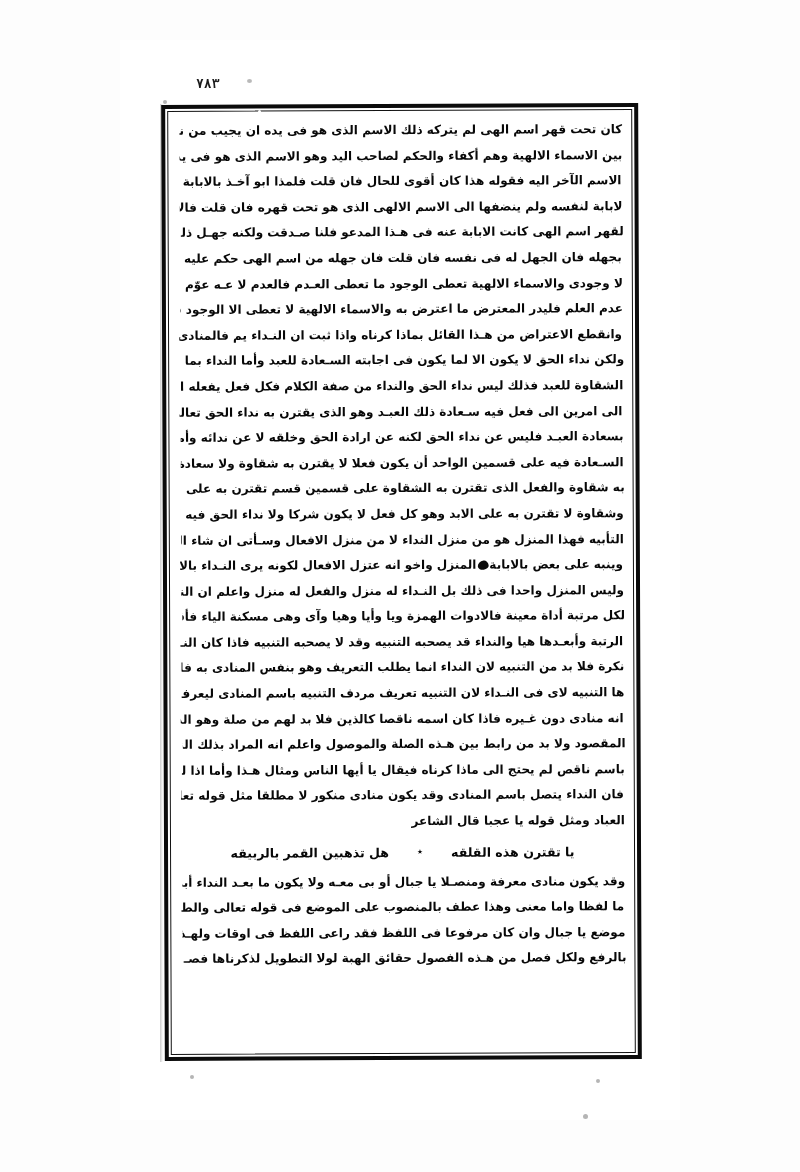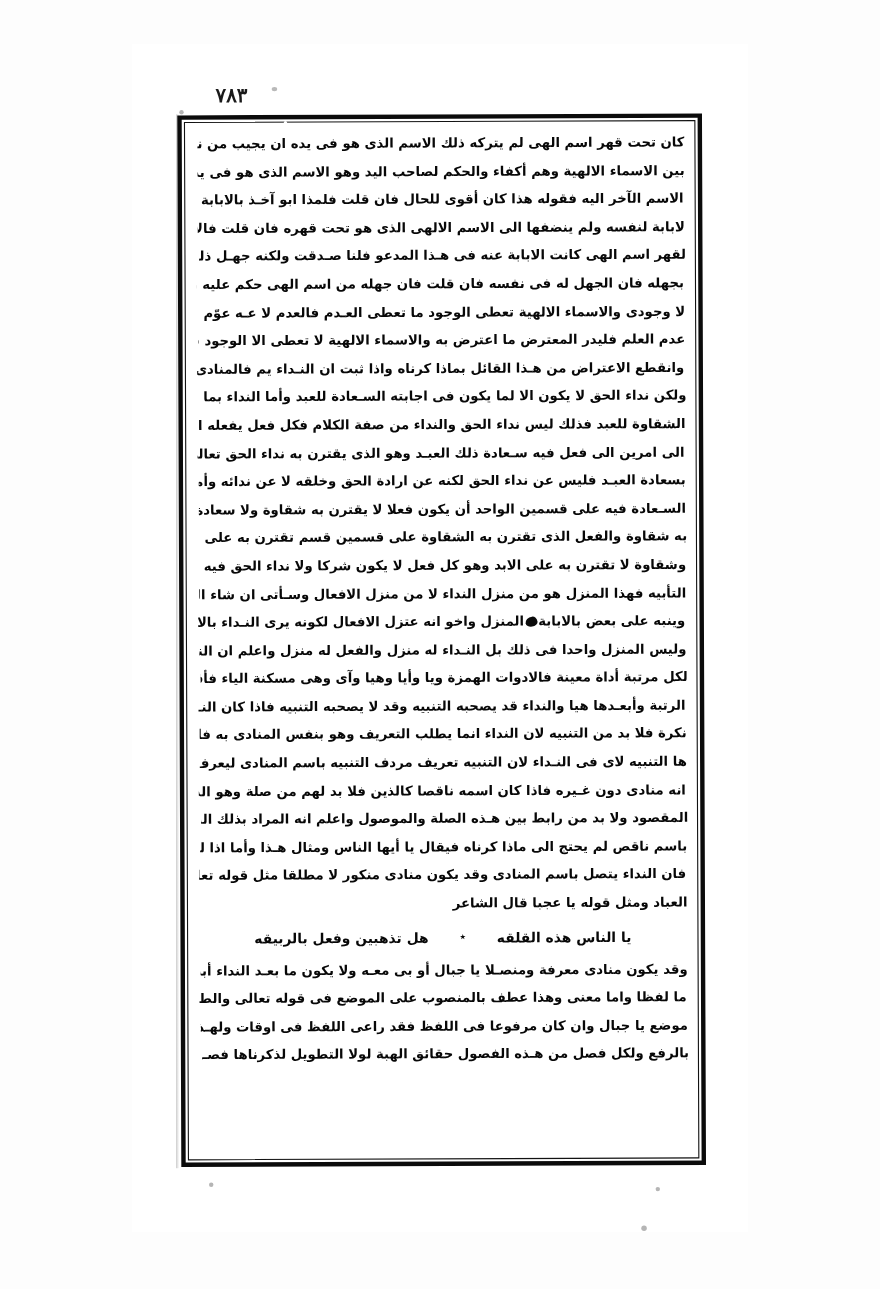--- a/index.html
+++ b/index.html
@@ -27,22 +27,22 @@
     left: 120px; top: 40px;
     width: 560px; height: 1080px;
     background: #ffffff;
   }
 
   
   .folio {
     position: absolute;
     left: 196px;
     top: 76px;
-    font-family: Liberation Serif, serif;
-    font-size: 18px;
+    font-family: Liberation Mono, monospace;
+    font-size: 13px;
     font-weight: 700;
     color: #1a1a1a;
     letter-spacing: 1px;
     direction: rtl;
   }
   .folio-speck {
     position: absolute;
     left: 247px; top: 79px;
     width: 5px; height: 4px;
     background: #b9b9b9;
@@ -204,23 +204,23 @@
       <div class="line">الرتبة وأبعـدها هيا  والنداء قد يصحبه التنبيه وقد لا يصحبه التنبيه فاذا كان النـداء بأى فهو</div>
       <div class="line">نكرة فلا بد من التنبيه لان النداء انما يطلب التعريف وهو بنفس المنادى به فلا بد أن يصحب</div>
       <div class="line">ها التنبيه لاى فى النـداء لان التنبيه تعريف مردف التنبيه باسم المنادى ليعرف المنادى</div>
       <div class="line">انه منادى دون غـيره  فاذا كان اسمه ناقصا كالذين فلا بد لهم من صلة وهو الذى يصفه به ليتنبه</div>
       <div class="line">المقصود ولا بد من رابط بين هـذه الصلة والموصول واعلم انه المراد بذلك النـداء وان لم يردف</div>
       <div class="line">باسم ناقص لم يحتج الى ماذا كرناه فيقال يا أيها الناس ومثال هـذا  وأما اذا لم يقترن بالنـداء أى</div>
       <div class="line">فان النداء يتصل باسم المنادى وقد يكون منادى منكور لا مطلقا مثل قوله تعالى يا حسرة على</div>
       <div class="line last-of-para">العباد ومثل قوله يا عجبا قال الشاعر</div>
       <div class="spacer-xs"></div>
       <div class="verse-row">
-        <span class="hemistich">يا الناس هذه القلقه</span>
+        <span class="hemistich">يا تقترن هذه القلقه</span>
         <span class="verse-star">٭</span>
-        <span class="hemistich">هل تذهبين وفعل بالربيقه</span>
+        <span class="hemistich">هل تذهبين القمر بالربيقه</span>
       </div>
       <div class="spacer-xs"></div>
       <div class="line">وقد يكون منادى معرفة ومنصـلا يا جبال أو بى معـه  ولا يكون ما بعـد النداء أبدا الا منصوبا</div>
       <div class="line">ما لفظا واما معنى  وهذا عطف بالمنصوب على الموضع فى قوله تعالى والطير بالنصب عطفا على</div>
       <div class="line">موضع يا جبال وان كان مرفوعا فى اللفظ فقد راعى اللفظ فى اوقات ولهـذا قرئ أيضا والطير</div>
       <div class="line last-of-para">بالرفع  ولكل فصل من هـذه الفصول حقائق الهبة لولا التطويل لذكرناها فصـلا فصـلا</div>
     </div>
 
   <div class="artefact a1"></div>
   <div class="artefact a2"></div>

